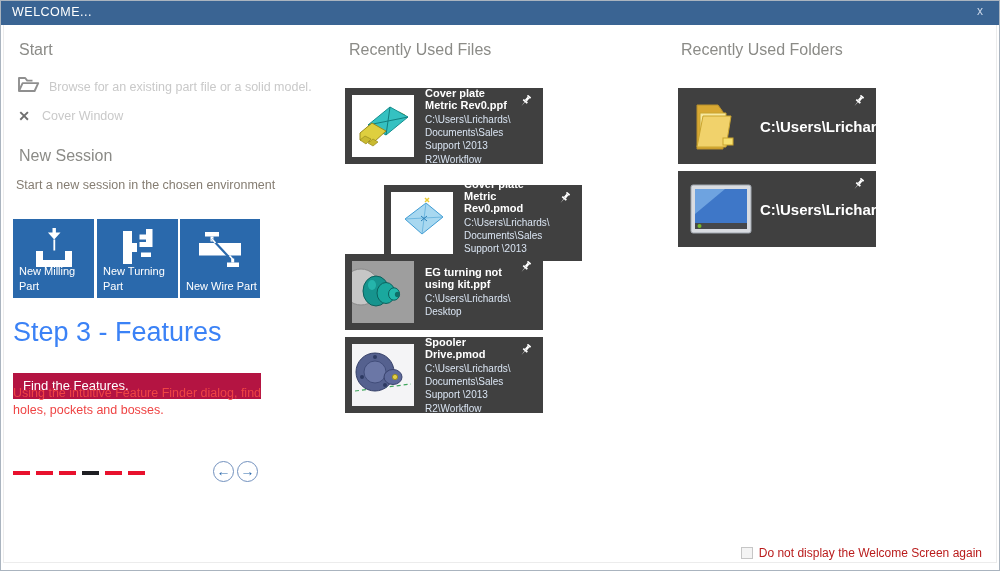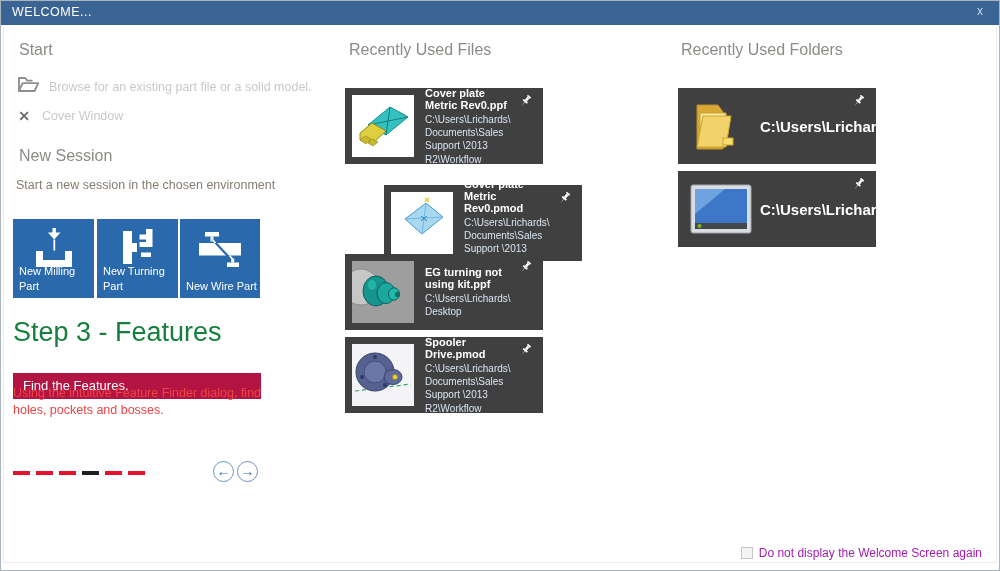--- a/index.html
+++ b/index.html
@@ -28,21 +28,21 @@
 
   
   .tile { position: absolute; top: 218px; width: 81px; height: 79px; background: #2a69ac;
           color: #fff; cursor: pointer; }
   .tile .tile-icon { position: absolute; top: 8px; left: 50%; transform: translateX(-50%); }
   .tile .tile-label { position: absolute; left: 6px; right: 3px; bottom: 5px; font-size: 11px;
                       line-height: 1.3; }
 
   
   .step-heading { position: absolute; left: 12px; top: 316px; font-size: 27px; font-weight: 300;
-                  color: #15803d; }
+                  color: #3b82f6; }
   .banner { position: absolute; left: 12px; top: 372px; width: 248px; height: 26px;
             background: #b41442; color: #fff; font-size: 13px; line-height: 26px;
             padding-left: 10px; }
   .step-desc { position: absolute; left: 12px; top: 384px; width: 254px; font-size: 12.5px;
                color: #ef4444; line-height: 1.35; }
 
   .pager { position: absolute; left: 12px; top: 470px; display: flex; gap: 6px; }
   .dash { width: 17px; height: 4px; background: #e8112d; }
   .dash.active { background: #1f1f23; }
   .arrows { position: absolute; left: 212px; top: 460px; display: flex; gap: 3px; }
@@ -58,21 +58,21 @@
   .card-path { font-size: 10px; color: #d9e4f2; line-height: 1.32; overflow-wrap: anywhere; }
   .pin { position: absolute; top: 6px; right: 9px; }
   .folder-text { position: absolute; left: 82px; right: 26px; top: 50%; transform: translateY(-50%);
                  font-size: 15px; font-weight: bold; color: #fff; }
   .big-icon { position: absolute; left: 10px; top: 9px; }
 
   
   .footer-check { position: absolute; right: 17px; top: 545px; display: flex; align-items: center;
                   gap: 6px; cursor: default; }
   .checkbox { width: 12px; height: 12px; border: 1px solid #c6c6c6; background: #f4f4f4; }
-  .check-label { font-size: 12px; color: #a21caf; }
+  .check-label { font-size: 12px; color: #b91c1c; }
 </style>
 </head>
 <body>
 
 <div class="window">
 
   <div class="titlebar">
     <span class="title">WELCOME...</span>
     <span class="tb-close">x</span>
   </div>

